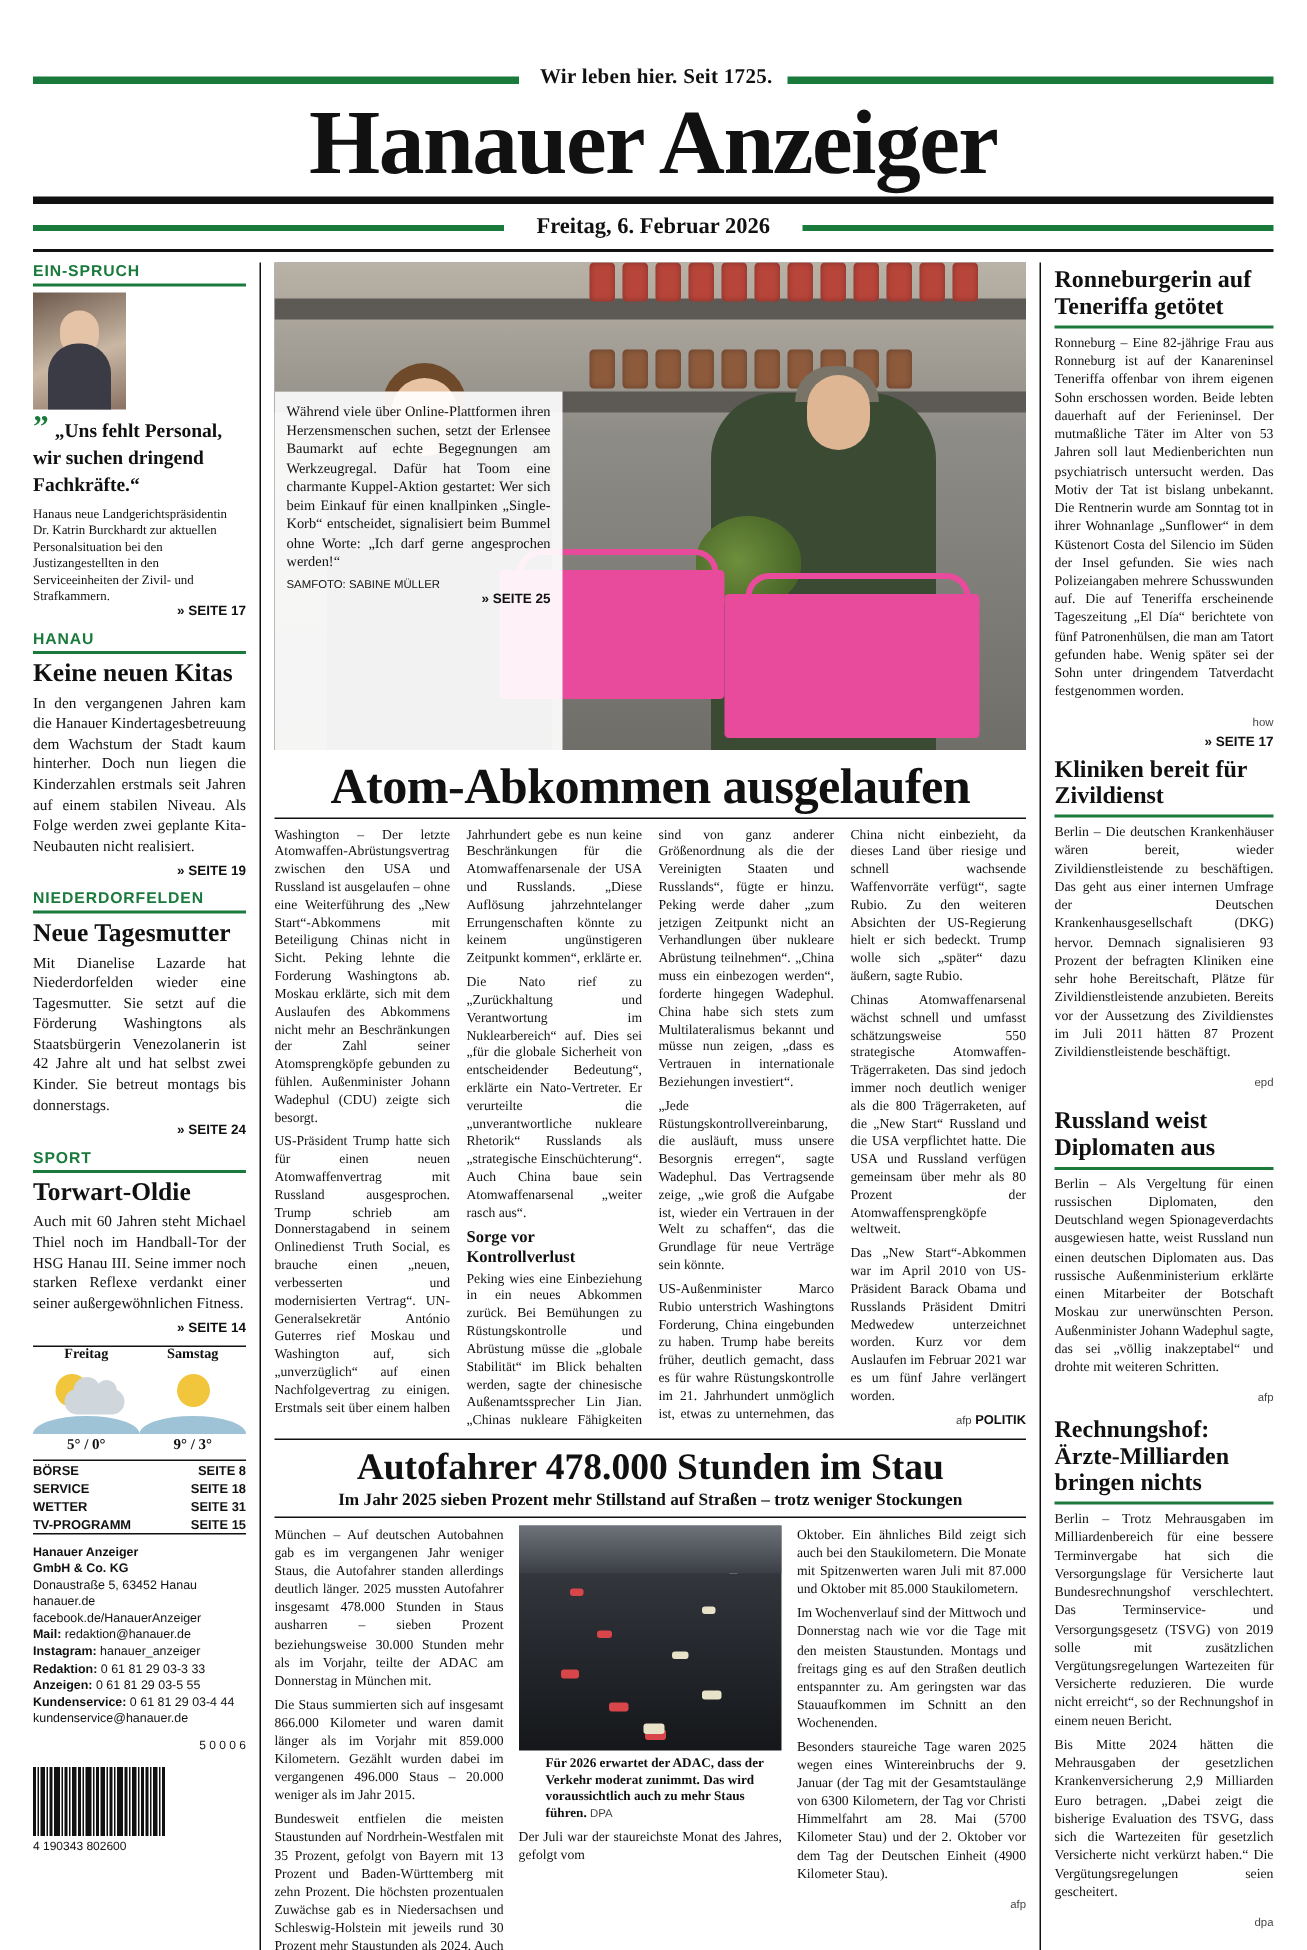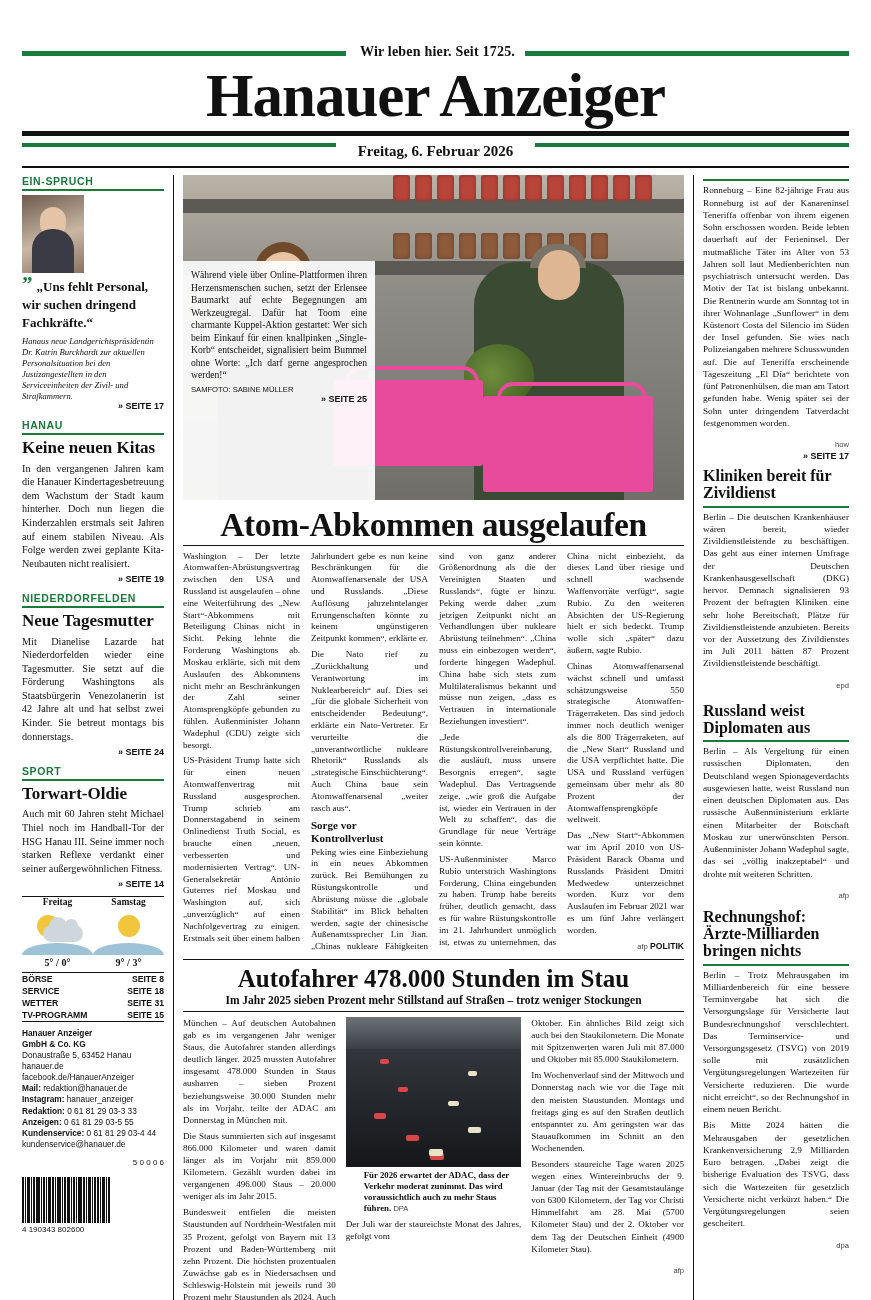--- a/index.html
+++ b/index.html
@@ -16,21 +16,21 @@
   .page { width: 871px; height: 1300px; position: relative; padding: 0 22px; }
 
   
   .masthead { text-align:center; padding-top: 44px; }
   .kicker-line { font-family:"Liberation Serif",serif; font-weight:bold; font-size:14px; letter-spacing:.2px; color:#111; margin-bottom:2px;}
   .kicker-row { display:flex; align-items:center; justify-content:center; gap:10px; }
   .kicker-bar { height:5px; background:#1a7a3c; flex:1 1 auto; }
   .kicker-bar.left { margin-right:4px; }
   .logo { font-family:"Liberation Serif",serif; font-weight:bold; font-size:61px; letter-spacing:-1px; line-height:1.04; margin:2px 0 0 0; }
   .rule-thick { height:5px; background:#111; margin-top:4px; }
-  .dateline-row { display:flex; justify-content:center; gap:22px; margin-top:7px;}
+  .dateline-row { display:flex; align-items:center; justify-content:center; gap:22px; margin-top:7px;}
   .date-bar { height:4px; background:#1a7a3c; flex:1 1 auto; }
   .date-text { font-weight:bold; font-size:15px; white-space:nowrap; }
   .rule-under-date { height:2px; background:#111; margin-top:6px; }
   .issue-line { font-size:9.5px; margin-top:3px; letter-spacing:.2px;}
 
   
   .grid { display:flex; gap:0; margin-top:7px; }
   .col-left { width:152px; flex:0 0 152px; padding-right:9px; border-right:1px solid #111;}
   .col-mid { width:519px; flex:0 0 519px; padding:0 9px; }
   .col-right { width:156px; flex:0 0 156px; padding-left:9px; border-left:1px solid #111;}
@@ -43,21 +43,21 @@
   p.body { font-size:10.2px; line-height:1.33; margin:0 0 4px 0; text-align:justify; hyphens:auto; }
   .more { font-family:"Liberation Sans",sans-serif; font-weight:bold; font-size:9px; }
   .more::before { content:"» "; }
 
   
   .portrait { width:62px; height:78px; background:linear-gradient(160deg,#6d5a4d,#c9b7a4 55%,#8a7263); position:relative; overflow:hidden; border:0; margin:4px 0 4px 0;}
   .portrait:after{content:"";position:absolute;left:10px;top:34px;width:42px;height:48px;background:#3b3b46;border-radius:20px 20px 0 0;}
   .portrait:before{content:"";position:absolute;left:18px;top:12px;width:26px;height:30px;background:#e4c3a6;border-radius:13px;}
   .quote-mark { color:#1a7a3c; font-size:21px; font-weight:bold; line-height:.7; font-family:"Liberation Serif",serif;}
   .quote-text { font-weight:bold; font-size:13px; line-height:1.17; display:inline; }
-  .caption-sm { font-size:8.6px; line-height:1.26; margin-top:5px;font-style:italic; }
+  .caption-sm { font-size:8.6px; line-height:1.26; margin-top:5px; }
 
   
   .photo { position:relative; width:100%; height:325px; overflow:hidden; background:#6b6b6b; }
   .photo .sky { position:absolute; inset:0; background:linear-gradient(180deg,#b9b2a6 0%,#8e8c86 35%,#6f6e69 100%); }
   .shelf { position:absolute; left:0; right:0; height:14px; background:#5d5a55; }
   .jar { position:absolute; width:17px; height:26px; background:#b8453a; border-radius:3px; box-shadow:inset 0 0 4px rgba(0,0,0,.3); }
   .person-l { position:absolute; left:35px; bottom:0; width:150px; height:230px; background:#4a4a52; border-radius:40px 40px 0 0;}
   .head-l { position:absolute; left:78px; bottom:196px; width:44px; height:52px; background:#e8c4a4; border-radius:22px; }
   .hair-l { position:absolute; left:72px; bottom:222px; width:56px; height:36px; background:#6f4a2a; border-radius:28px 28px 6px 6px;}
   .person-r { position:absolute; right:60px; bottom:0; width:150px; height:238px; background:#3b4a33; border-radius:44px 44px 0 0;}
@@ -380,20 +380,21 @@
           <p class="body" style="font-size:9.1px">Im Wochenverlauf sind der Mittwoch und Donnerstag nach wie vor die Tage mit den meisten Staustunden. Montags und freitags ging es auf den Straßen deutlich entspannter zu. Am geringsten war das Stauaufkommen im Schnitt an den Wochenenden.</p>
           <p class="body" style="font-size:9.1px">Besonders staureiche Tage waren 2025 wegen eines Wintereinbruchs der 9. Januar (der Tag mit der Gesamtstaulänge von 6300 Kilometern, der Tag vor Christi Himmelfahrt am 28. Mai (5700 Kilometer Stau) und der 2. Oktober vor dem Tag der Deutschen Einheit (4900 Kilometer Stau).</p>
           <p style="text-align:right;margin:0"><span class="agency">afp</span></p>
         </div>
       </div>
     </div>
 
     <div class="col-right">
 
       <div>
+        <h2 class="head" style="font-size:16px">Ronneburgerin auf Teneriffa getötet</h2>
         <div class="right-box-rule"></div>
         <p class="body" style="font-size:9.2px">Ronneburg – Eine 82-jährige Frau aus Ronneburg ist auf der Kanareninsel Teneriffa offenbar von ihrem eigenen Sohn erschossen worden. Beide lebten dauerhaft auf der Ferieninsel. Der mutmaßliche Täter im Alter von 53 Jahren soll laut Medienberichten nun psychiatrisch untersucht werden. Das Motiv der Tat ist bislang unbekannt. Die Rentnerin wurde am Sonntag tot in ihrer Wohnanlage „Sunflower“ in dem Küstenort Costa del Silencio im Süden der Insel gefunden. Sie wies nach Polizeiangaben mehrere Schusswunden auf. Die auf Teneriffa erscheinende Tageszeitung „El Día“ berichtete von fünf Patronenhülsen, die man am Tatort gefunden habe. Wenig später sei der Sohn unter dringendem Tatverdacht festgenommen worden.</p>
         <p style="text-align:right;margin:0"><span class="agency">how</span></p>
         <div class="more" style="text-align:right">SEITE 17</div>
       </div>
 
       <div style="margin-top:6px">
         <h2 class="head" style="font-size:16px">Kliniken bereit für Zivildienst</h2>
         <div class="right-box-rule"></div>
         <p class="body" style="font-size:9.2px">Berlin – Die deutschen Krankenhäuser wären bereit, wieder Zivildienstleistende zu beschäftigen. Das geht aus einer internen Umfrage der Deutschen Krankenhausgesellschaft (DKG) hervor. Demnach signalisieren 93 Prozent der befragten Kliniken eine sehr hohe Bereitschaft, Plätze für Zivildienstleistende anzubieten. Bereits vor der Aussetzung des Zivildienstes im Juli 2011 hätten 87 Prozent Zivildienstleistende beschäftigt.</p>

